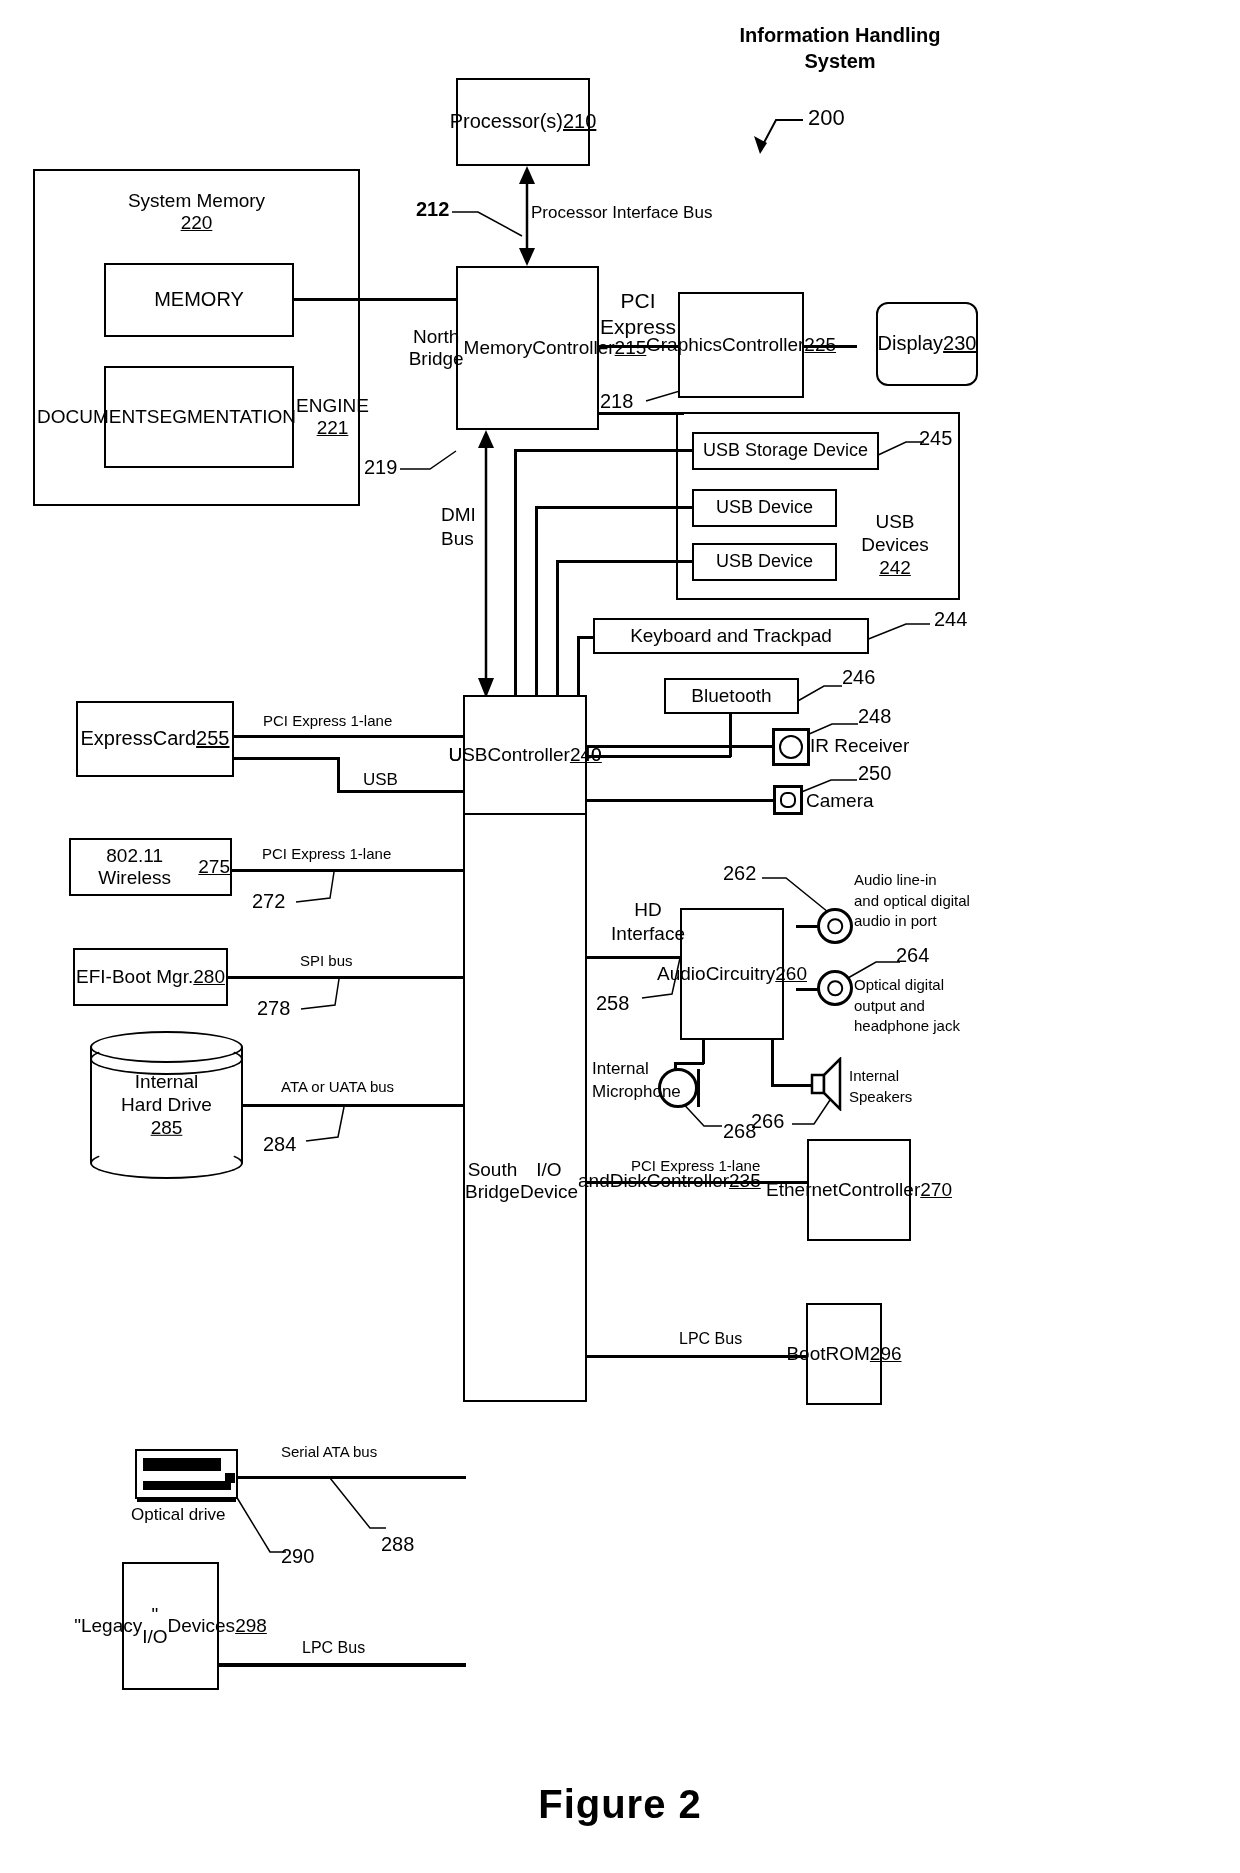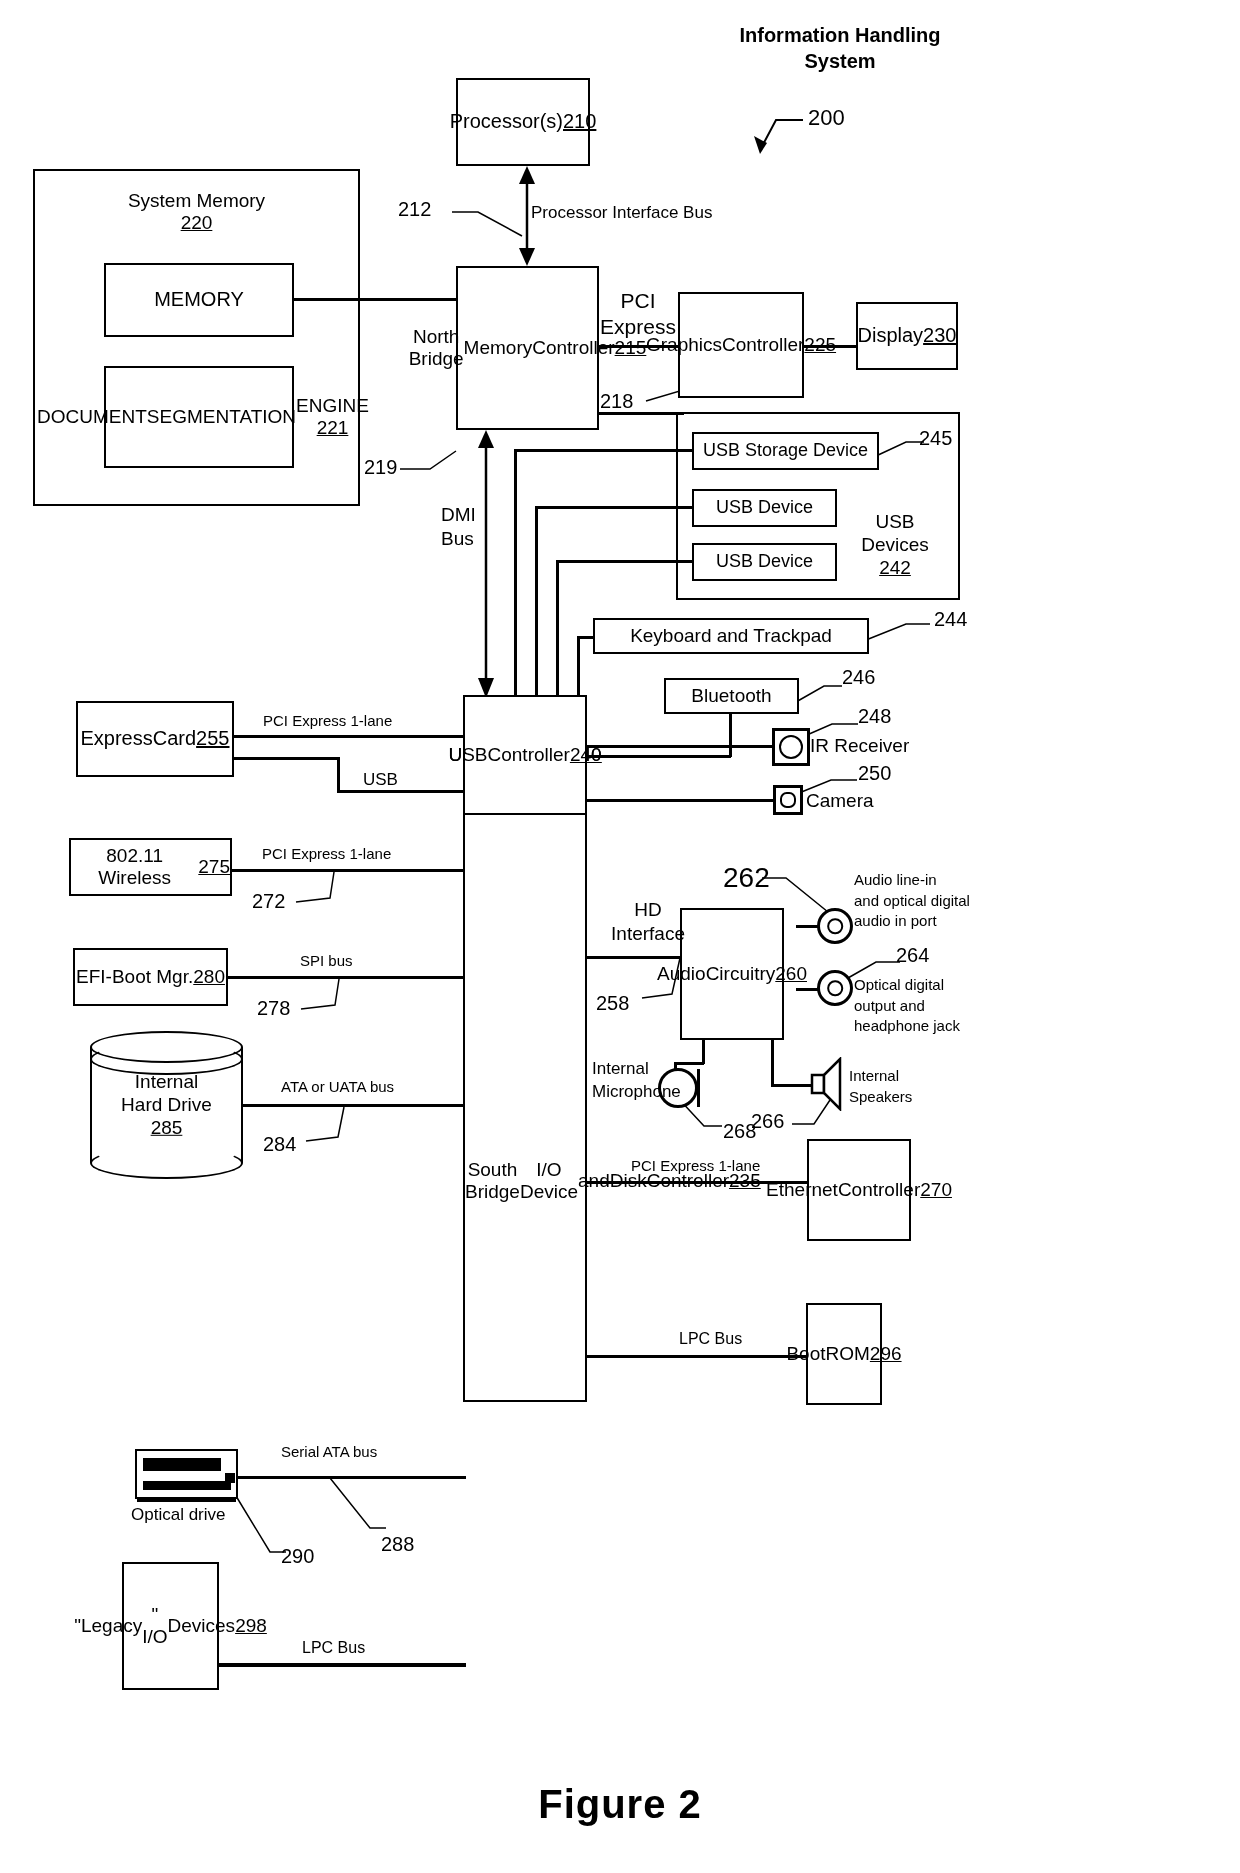--- a/index.html
+++ b/index.html
@@ -197,21 +197,21 @@
   </div>
 
   <div class="leader" style="left:512px; top:166px;">
     <svg width="30" height="100" viewBox="0 0 30 100">
       <line x1="15" y1="8" x2="15" y2="92" stroke="#000" stroke-width="2.5"></line>
       <path d="M15 0 L7 18 L23 18 Z" fill="#000"></path>
       <path d="M15 100 L7 82 L23 82 Z" fill="#000"></path>
     </svg>
   </div>
   <div class="lbl" style="left:531px; top:203px; font-size:17px;">Processor Interface Bus</div>
-  <div class="lbl" style="left:398px; top:198px; font-size:20px;">212</div>
+  <div class="lbl" style="left:416px; top:198px; font-size:20px;font-weight:bold;">212</div>
   <div class="leader" style="left:452px; top:200px;">
     <svg width="74" height="40" viewBox="0 0 74 40">
         <path d="M0 12 L26 12 L70 36" stroke="#000" stroke-width="1.6" fill="none"></path>
       </svg>
   </div>
 
   <div class="group" style="left:33px; top:169px; width:327px; height:337px;"></div>
   <div class="lbl ctr" style="left:33px; top:190px; width:327px; font-size:19px;">
     <span class="ln">System Memory</span><br>
     <span class="ln num">220</span>
@@ -252,21 +252,21 @@
       </svg>
   </div>
 
   <div class="box" style="left:678px; top:292px; width:126px; height:106px; font-size:19px;">
     <span class="ln">Graphics</span>
     <span class="ln">Controller</span>
     <span class="ln num">225</span>
   </div>
   <div class="wire h" style="left:804px; top:345px; width:53px;"></div>
 
-  <div class="box" style="left:856px; top:302px; width:102px; height:68px; font-size:20px;">
+  <div class="box" style="left:876px; top:302px; width:102px; height:84px; font-size:20px;border-radius:12px;">
     <span class="ln">Display</span>
     <span class="ln num">230</span>
   </div>
 
   <div class="group" style="left:676px; top:412px; width:284px; height:188px;"></div>
   <div class="lbl ctr" style="left:840px; top:510px; width:110px; font-size:19px; line-height:1.22;">
     <span class="ln">USB</span><br>
     <span class="ln">Devices</span><br>
     <span class="ln num">242</span>
   </div>
@@ -498,21 +498,21 @@
     <span class="ln num">260</span>
   </div>
 
   <div class="wire h" style="left:796px; top:925px; width:26px;"></div>
   <div class="jack" style="left:817px; top:908px; width:36px; height:36px;"></div>
   <div class="lbl" style="left:854px; top:870px; font-size:15px; line-height:1.38;">
     <span class="ln">Audio line-in</span><br>
     <span class="ln">and optical digital</span><br>
     <span class="ln">audio in port</span>
   </div>
-  <div class="lbl" style="left:723px; top:862px; font-size:28px;">262</div>
+  <div class="lbl" style="left:723px; top:862px; font-size:20px;">262</div>
   <div class="leader" style="left:762px; top:872px;">
     <svg width="72" height="44" viewBox="0 0 72 44">
         <path d="M0 6 L24 6 L66 40" stroke="#000" stroke-width="1.5" fill="none"></path>
       </svg>
   </div>
 
   <div class="wire h" style="left:796px; top:988px; width:26px;"></div>
   <div class="jack" style="left:817px; top:970px; width:36px; height:36px;"></div>
   <div class="lbl" style="left:854px; top:975px; font-size:15px; line-height:1.38;">
     <span class="ln">Optical digital</span><br>

